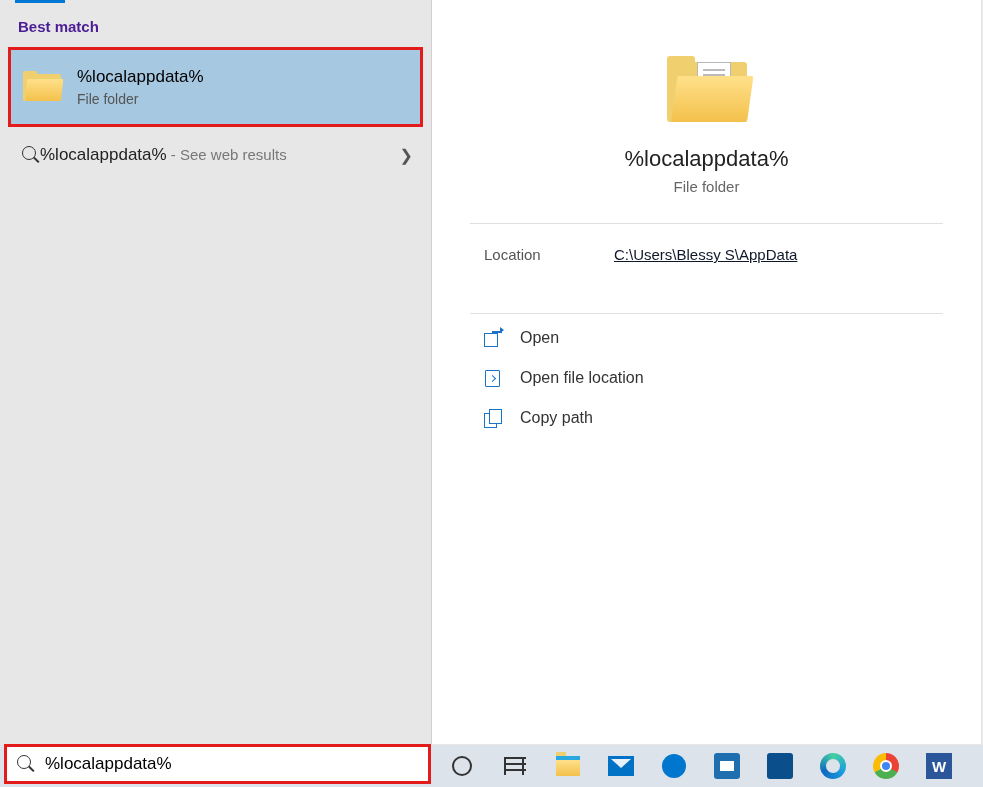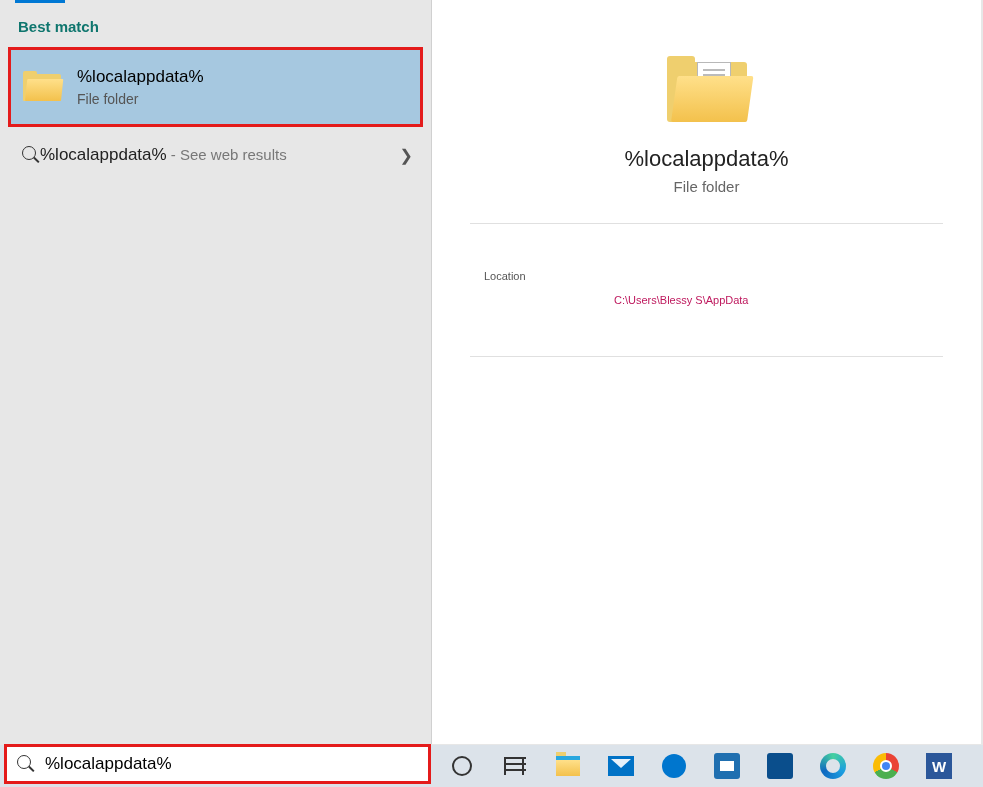--- a/index.html
+++ b/index.html
@@ -4,21 +4,21 @@
 <style>
 * { margin: 0; padding: 0; box-sizing: border-box; font-family: "Segoe UI", Tahoma, sans-serif; }
 body { width: 983px; height: 787px; background: #e7e7e7; position: relative; overflow: hidden; }
 
 .search-panel { position: absolute; left: 0; top: 0; width: 432px; height: 744px; background: #e7e7e7; border-right: 1px solid #d0d0d0; }
 .detail-panel { position: absolute; left: 432px; top: 0; width: 549px; height: 744px; background: #ffffff; overflow: hidden; }
 .detail-bg { position: absolute; left: 8px; top: 8px; right: 8px; bottom: 0; background: #fff; }
 
 .top-accent { position: absolute; left: 15px; top: 0; width: 50px; height: 3px; background: #0078d4; }
 
-.section-header { font-size: 15px; font-weight: 600; color: #0f766e; padding: 18px 0 12px 18px; }
+.section-header { font-size: 15px; font-weight: 600; color: #4c1d95; padding: 18px 0 12px 18px; }
 
 .best-match-item { position: relative; margin: 0 8px 0 8px; height: 80px; background: #a6c8e0; border: 3px solid #e41b1b; display: flex; align-items: center; padding-left: 12px; cursor: pointer; }
 .folder-icon-sm { width: 38px; height: 32px; margin-right: 16px; position: relative; }
 .folder-icon-sm .back { position: absolute; left: 0; top: 3px; width: 38px; height: 27px; background: #efcf6e; border-radius: 2px 2px 1px 1px; }
 .folder-icon-sm .tab { position: absolute; left: 0; top: 0; width: 14px; height: 6px; background: #efcf6e; border-radius: 2px 2px 0 0; }
 .folder-icon-sm .front { position: absolute; left: 2px; top: 8px; width: 36px; height: 22px; background: linear-gradient(180deg,#ffe08a,#f3c14c); border-radius: 1px; transform: skewX(-6deg); transform-origin: bottom left; }
 .best-match-text .title { font-size: 17px; color: #000; font-weight: 400; }
 .best-match-text .sub { font-size: 14px; color: #555; margin-top: 4px; }
 
 .web-item { display: flex; align-items: center; height: 56px; padding: 0 18px 0 22px; cursor: pointer; justify-content: space-between; }
@@ -36,23 +36,23 @@
 .big-folder .back { position: absolute; left: 0; top: 6px; width: 80px; height: 60px; background: #efcf6e; border-radius: 3px; }
 .big-folder .tab { position: absolute; left: 0; top: 0; width: 28px; height: 10px; background: #efcf6e; border-radius: 3px 3px 0 0; }
 .big-folder .paper { position: absolute; left: 30px; top: 6px; width: 34px; height: 44px; background: #fff; border: 1px solid #b8b8b8; }
 .big-folder .paper::before { content: ""; position: absolute; left: 5px; top: 6px; width: 22px; height: 2px; background: #bbb; box-shadow: 0 5px 0 #bbb, 0 10px 0 #bbb, 0 15px 0 #bbb, 0 20px 0 #bbb, 0 25px 0 #bbb; }
 .big-folder .front { position: absolute; left: 4px; top: 20px; width: 76px; height: 46px; background: linear-gradient(180deg,#ffe08a,#f3c14c); border-radius: 2px; transform: skewX(-8deg); transform-origin: bottom left; }
 
 .detail-title { text-align: center; font-size: 22px; color: #222; }
 .detail-sub { text-align: center; font-size: 15px; color: #666; margin-top: 6px; }
 
 .divider { height: 1px; background: #e0e0e0; margin: 28px 30px 0; }
-.loc-row { display: flex; padding: 22px 30px 22px 44px; font-size: 11px; align-items: center; }
+.loc-row { display: flex; padding: 22px 30px 22px 44px; font-size: 15px; align-items: center; }
 .loc-label { color: #555; width: 130px; }
-.loc-val { color: #be185d; cursor: pointer; margin-top: 48px; }
+.loc-val { color: #0f172a; text-decoration: underline; cursor: pointer; }
 
 .action-list { padding: 4px 30px 0 44px; }
 .action { display: flex; align-items: center; gap: 18px; height: 40px; font-size: 16px; color: #333; cursor: pointer; }
 .act-icon { width: 18px; height: 18px; display: inline-block; position: relative; }
 .open-icon::before { content: ""; position: absolute; width: 12px; height: 12px; border: 1.5px solid #1a73c8; left: 0; top: 4px; }
 .open-icon::after { content: ""; position: absolute; width: 10px; height: 1.5px; background: #1a73c8; left: 8px; top: 2px; }
 .open-icon .arrowhead { position:absolute; right:-2px; top:-2px; width:0;height:0;border-left:4px solid #1a73c8;border-top:3px solid transparent;border-bottom:3px solid transparent;}
 .openloc-icon::before { content: ""; position: absolute; width: 13px; height: 15px; border: 1.5px solid #1a73c8; left: 1px; top: 1px; border-radius: 1px; }
 .openloc-icon::after { content: ""; position: absolute; width: 4px; height: 4px; border-right: 1.5px solid #1a73c8; border-bottom: 1.5px solid #1a73c8; transform: rotate(-45deg); left: 6px; top: 7px; }
 .copy-icon::before { content: ""; position: absolute; width: 11px; height: 13px; border: 1.5px solid #1a73c8; left: 0; top: 4px; }
@@ -127,20 +127,36 @@
       <div class="detail-title">%localappdata%</div>
       <div class="detail-sub">File folder</div>
 
       <div class="divider"></div>
       <div class="loc-row">
         <span class="loc-label">Location</span>
         <span class="loc-val">C:\Users\Blessy S\AppData</span>
       </div>
       <div class="divider"></div>
 
+      <div class="action-list">
+        <div class="action">
+          <span class="act-icon open-icon">
+              <span class="arrowhead"></span>
+            </span>
+          <span>Open</span>
+        </div>
+        <div class="action">
+          <span class="act-icon openloc-icon"></span>
+          <span>Open file location</span>
+        </div>
+        <div class="action">
+          <span class="act-icon copy-icon"></span>
+          <span>Copy path</span>
+        </div>
+      </div>
     </div>
   </div>
 </div>
 
 <div class="taskbar">
   <div class="task-item" title="Cortana">
       <span class="circle"></span>
     </div>
   <div class="task-item" title="Task view">
       <span class="timeline"></span>

